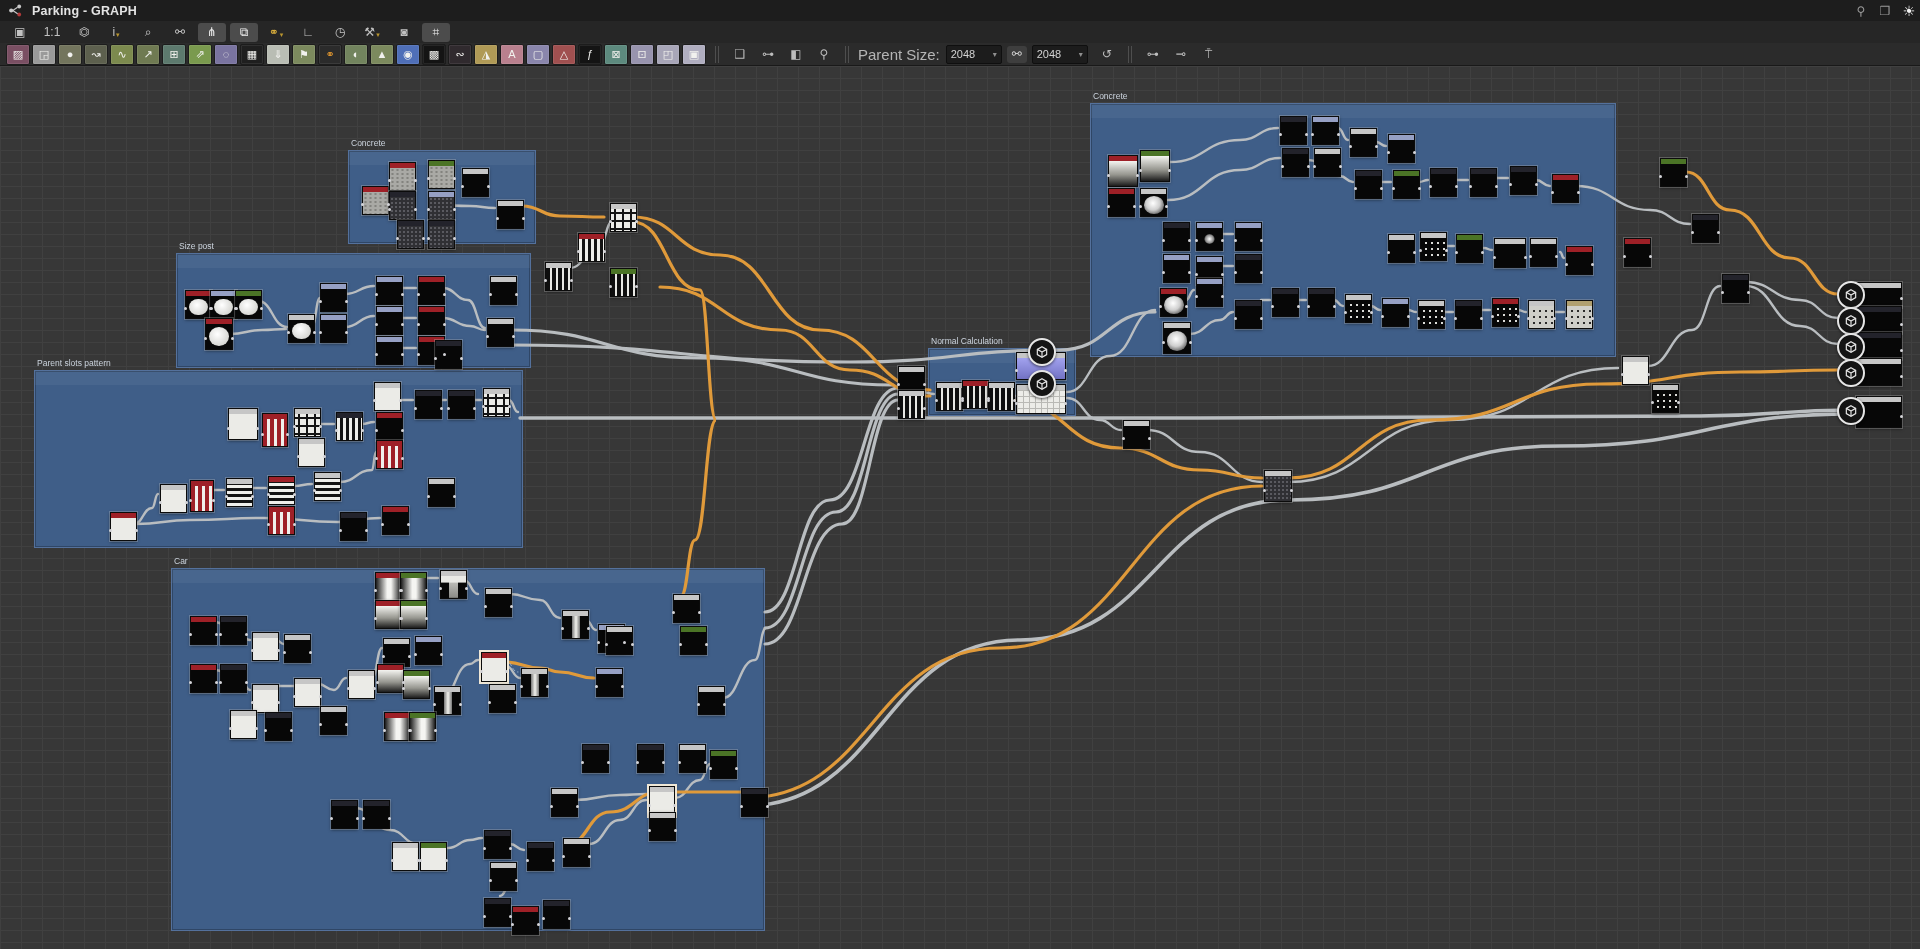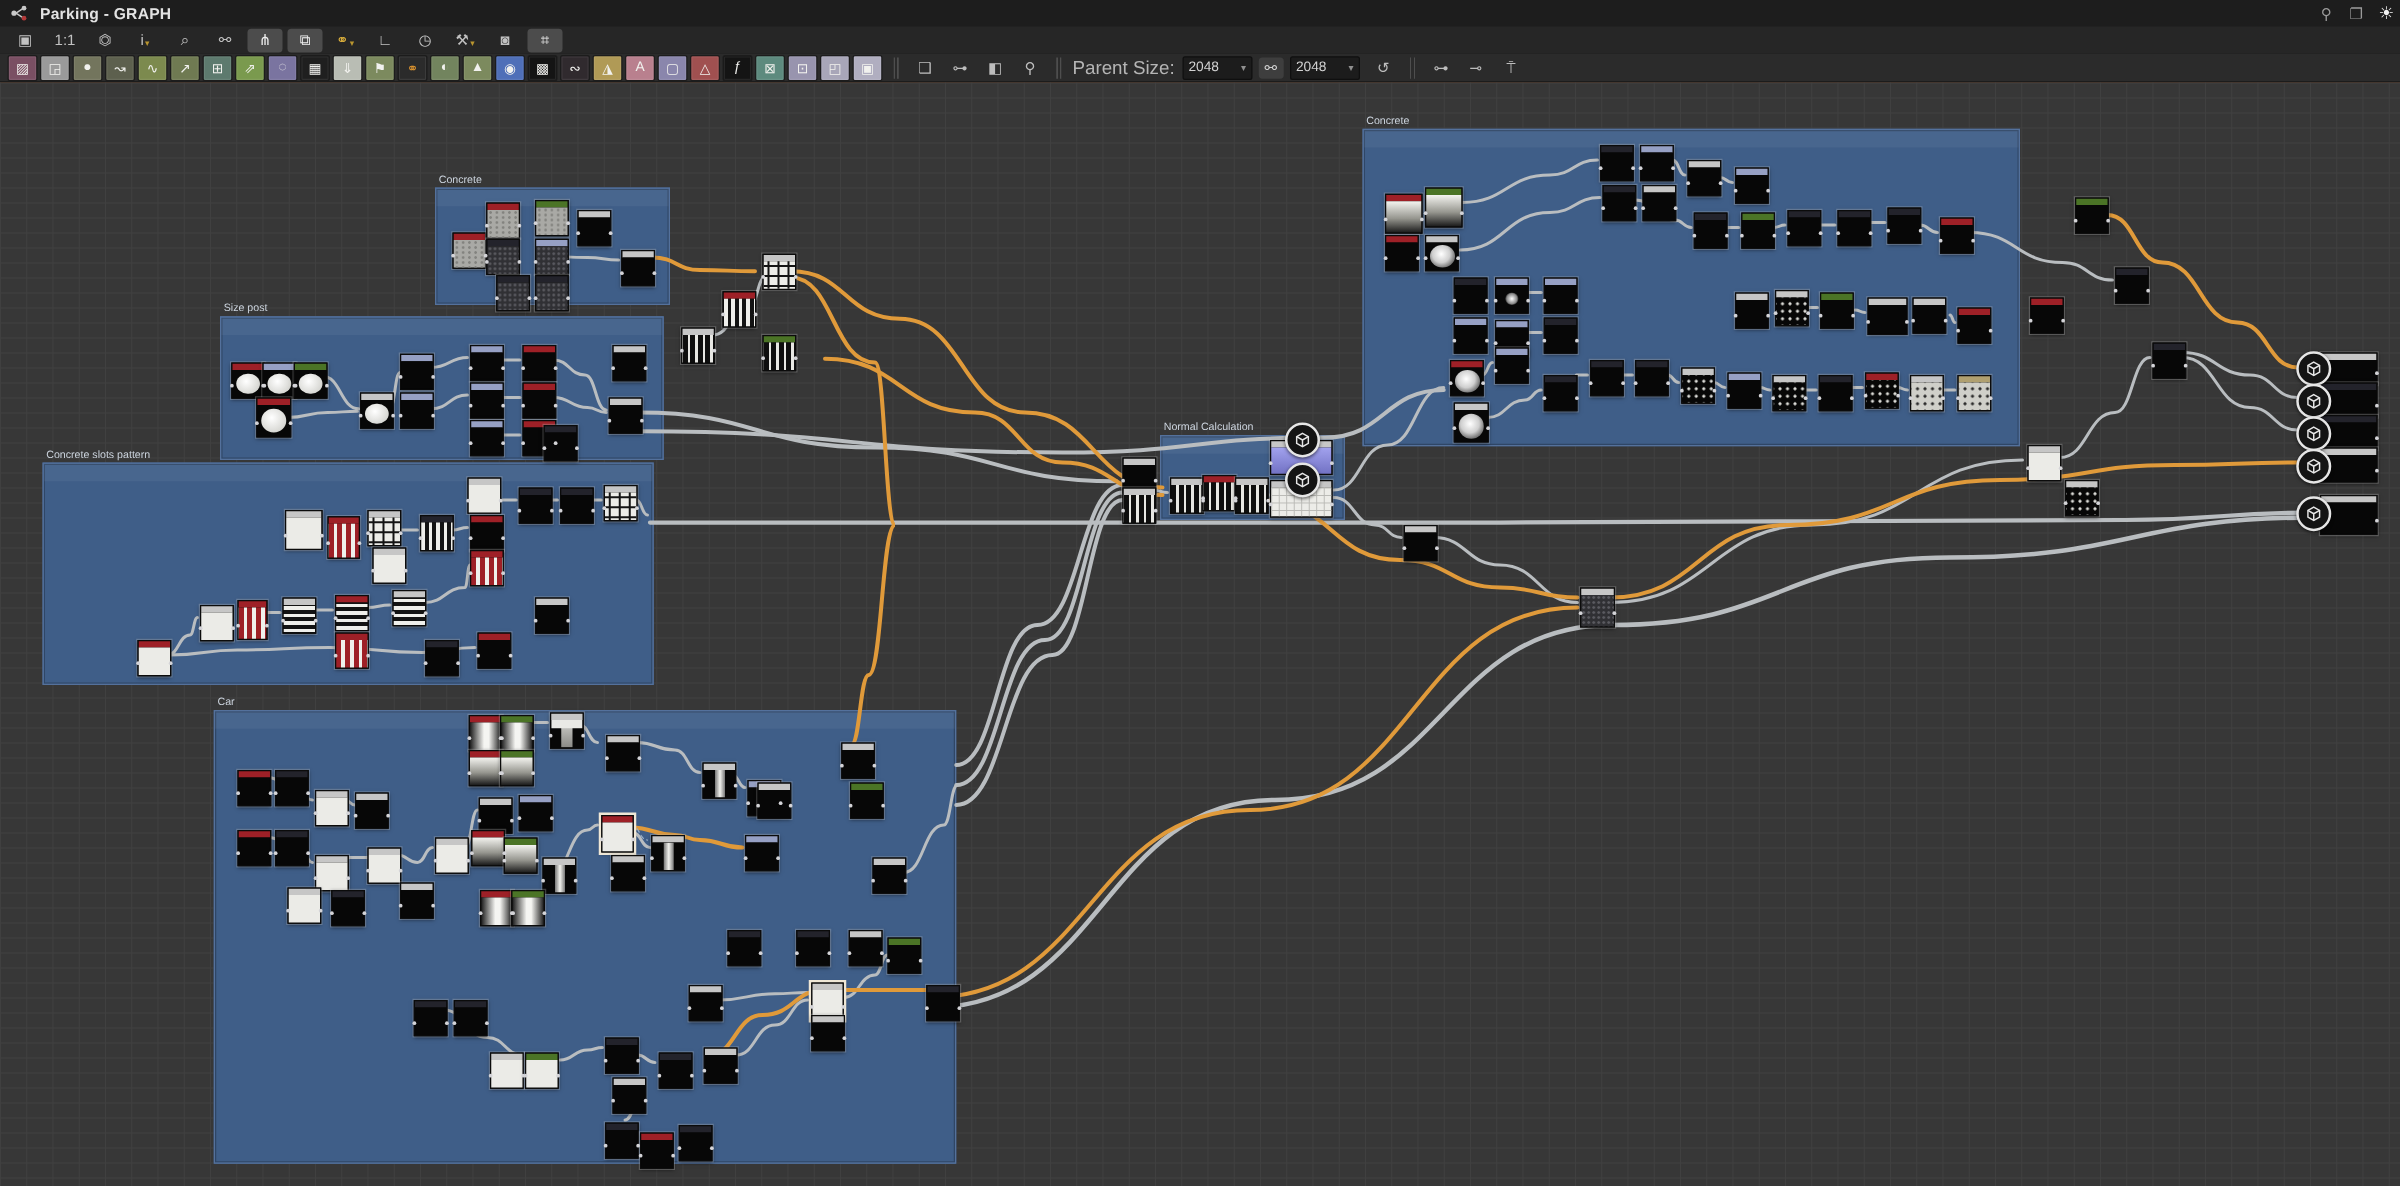--- a/index.html
+++ b/index.html
@@ -281,21 +281,21 @@
 
   <div id="canvas">
     <div id="groups-layer">
         <div class="gframe" style="left: 348px; top: 84px; width: 186px; height: 92px;">
           <span class="glabel">Concrete</span>
         </div>
         <div class="gframe" style="left: 176px; top: 187px; width: 353px; height: 113px;">
           <span class="glabel">Size post</span>
         </div>
         <div class="gframe" style="left: 34px; top: 304px; width: 487px; height: 176px;">
-          <span class="glabel">Concrete slots pattern</span>
+          <span class="glabel">Parent slots pattern</span>
         </div>
         <div class="gframe" style="left: 171px; top: 502px; width: 592px; height: 361px; text-align: center;">
           <span class="glabel">Car</span>
         </div>
         <div class="gframe" style="left: 1090px; top: 37px; width: 524px; height: 252px;">
           <span class="glabel">Concrete</span>
         </div>
         <div class="gframe" style="left: 928px; top: 282px; width: 146px; height: 66px;">
           <span class="glabel">Normal Calculation</span>
         </div>

